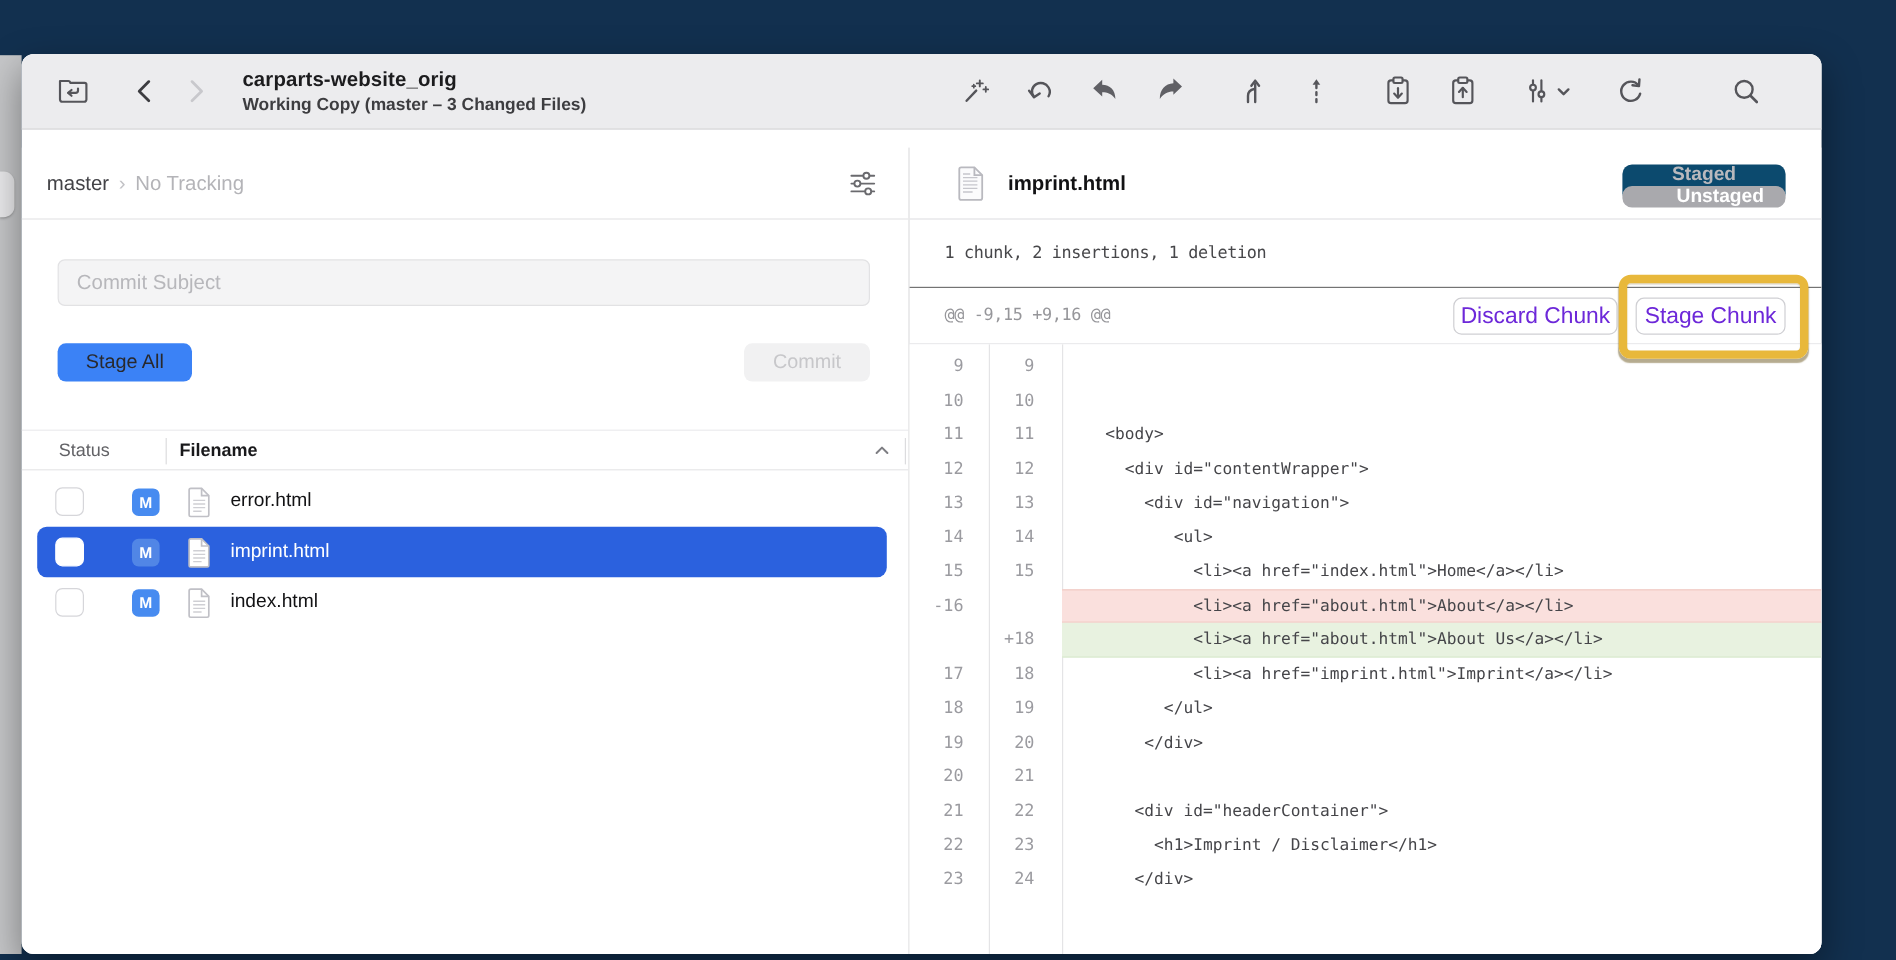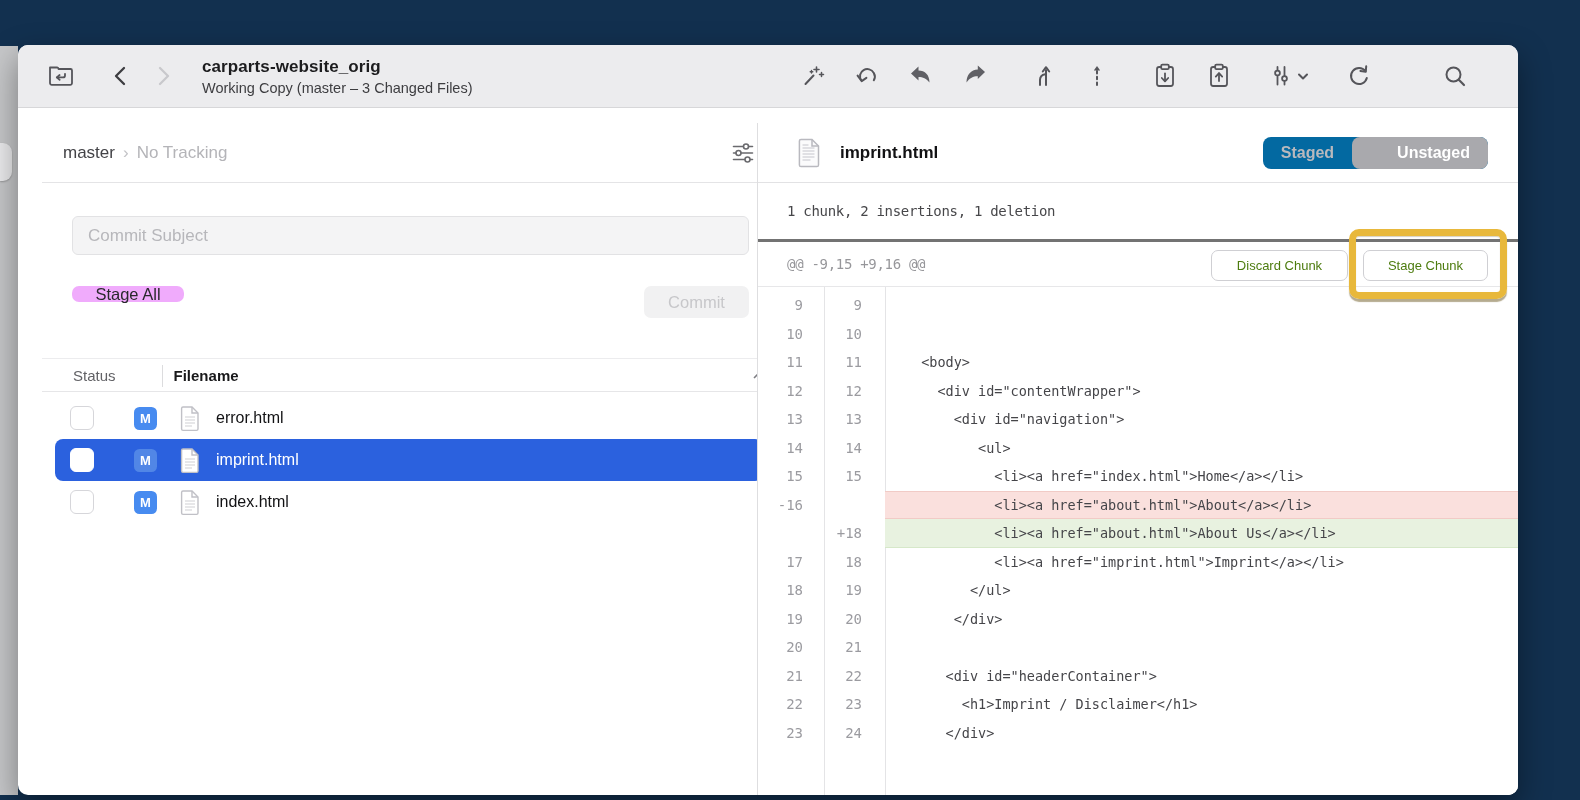--- a/index.html
+++ b/index.html
@@ -18,44 +18,44 @@
 
   
   .toolbar { position:absolute; left:0; top:0; right:0; height:63px; background:#ececee;
              border-bottom:1px solid #d7d7d9; display:flex; align-items:center; }
   .tbtn { width:34px; height:30px; display:flex; align-items:center; justify-content:center; flex:0 0 auto; }
   .repo-btn { margin-left:26px; }
   .nav-back { margin-left:26px; }
   .nav-fwd  { margin-left:8px; }
   .title-block { margin-left:22px; min-width:0; }
   .title-main { font-size:17px; font-weight:700; color:#1c1c1e; letter-spacing:.1px; }
-  .title-sub  { font-size:14.5px; color:#3d3d40; margin-top:3px; }
+  .title-sub  { font-size:14.5px; color:#3d3d40; margin-top:3px;font-weight:bold; }
   .tb-right { margin-left:auto; display:flex; align-items:center; gap:16px; margin-right:44px; }
   .tb-right .tbtn { width:38px; }
   .flow-group { display:flex; align-items:center; gap:2px; }
   .tb-gap-l { margin-left:14px; }
   .tb-search { margin-left:42px; }
 
   
-  .left-panel { position:absolute; left:0; top:78px; width:739px; bottom:0; background:#fff;margin-left:24px; }
+  .left-panel { position:absolute; left:0; top:78px; width:739px; bottom:0; background:#fff; }
   .right-panel { position:absolute; left:739px; top:78px; right:0; bottom:0; background:#fff;
                  border-left:1px solid #dedee0; }
 
   
   .branch-row { height:60px; border-bottom:1px solid #e4e4e6; display:flex; align-items:center; padding:0 24px 0 21px; }
   .branch-name { font-size:17px; color:#434347; }
   .branch-sep { font-size:17px; color:#c2c2c6; margin:0 8px; }
   .branch-track { font-size:17px; color:#b4b4b8; }
   .filter-btn { margin-left:auto; width:28px; height:28px; display:flex; align-items:center; justify-content:center; }
 
   .commit-input { position:absolute; left:30px; top:93px; width:677px; height:39px; background:#f4f4f5;
                   border:1px solid #e2e2e4; border-radius:6px; font-size:17px; color:#b7b7bb;
                   display:flex; align-items:center; padding:0 15px; }
   .btn { border-radius:7px; font-size:16.5px; display:flex; align-items:center; justify-content:center; }
-  .stage-all-btn { position:absolute; left:30px; top:163px; width:112px; height:16px; background:#f0abfc; color:#29292c; }
+  .stage-all-btn { position:absolute; left:30px; top:163px; width:112px; height:32px; background:#3b82f6; color:#29292c; }
   .commit-btn { position:absolute; right:32px; top:163px; width:105px; height:32px; background:#f1f1f2; color:#c7c7ca; }
 
   .list-header { position:absolute; left:0; right:0; top:235px; height:34px; border-top:1px solid #ececee;
                  border-bottom:1px solid #e6e6e8; display:flex; align-items:center; }
   .col-status { font-size:15px; color:#626266; margin-left:31px; }
   .col-div { width:1px; height:22px; background:#dcdcde; position:absolute; left:120px; top:6px; }
   .col-filename { font-size:15px; font-weight:700; color:#19191b; margin-left:58px; }
   .sort-chevron { margin-left:auto; margin-right:14px; }
   .hdr-right-div { width:1px; height:22px; background:#dcdcde; position:absolute; right:2px; top:6px; }
 
@@ -67,34 +67,34 @@
   .badge { width:23px; height:23px; border-radius:5.5px; background:#478bf0; color:#fff; font-size:13px; font-weight:700;
            display:flex; align-items:center; justify-content:center; margin-left:40px; flex:0 0 auto; }
   .frow.selected .badge { background:#5186e6; }
   .frow .file-doc { margin-left:22px; flex:0 0 auto; display:flex; }
   .fname { font-size:16px; color:#121214; margin-left:15px; }
   .frow.selected .fname { color:#fff; }
 
   
   .file-header { height:60px; border-bottom:1px solid #e2e2e4; display:flex; align-items:center; padding:0 30px 0 38px; }
   .fh-name { font-size:17px; font-weight:700; color:#121214; margin-left:18px; }
-  .segmented { margin-left:auto; background:#0369a1; border-radius:8px; height:32px; display:flex; align-items:center; padding:0; }
+  .segmented { margin-left:auto; background:#0c4a6e; border-radius:8px; height:32px; display:flex; align-items:center; padding:0;flex-direction:column; }
   .seg { height:32px; border-radius:8px; display:flex; align-items:center; justify-content:center; padding:0 18px;
          font-size:16px; font-weight:700; color:#b9b9bd; }
   .seg.active { background:#a9a9ad; color:#fff;padding-left:45px; }
 
   .summary-row { height:56px; display:flex; align-items:center; padding-left:29px; }
   .mono { font-family:"DejaVu Sans Mono", monospace; }
   .summary-text { font-size:14px; color:#47474a; letter-spacing:-0.3px; }
 
-  .chunk-bar { position:relative; height:48px; border-top:3px solid #737373; border-bottom:1px solid #e7e7e9;
+  .chunk-bar { position:relative; height:48px; border-top:1px solid #737373; border-bottom:1px solid #e7e7e9;
                display:flex; align-items:center; padding-left:29px; }
   .chunk-head { font-size:14px; color:#96969a; letter-spacing:-0.3px; }
   .chunk-btn { position:absolute; top:8px; height:31px; background:#fff; border:1px solid #cfcfd3; border-radius:7px;
-               font-size:13px; color:#4d7c0f; display:flex; align-items:center; justify-content:center;
+               font-size:19px; color:#6d28d9; display:flex; align-items:center; justify-content:center;
                font-family:"Liberation Sans", sans-serif; }
   .discard-chunk { right:170px; width:137px; }
   .stage-chunk { right:30px; width:125px; }
 
   .highlight-box { position:absolute; left:591px; top:106px; width:158px; height:70px; border:7px solid #e8b83b;
                    border-radius:10px; box-shadow:0 3px 1px rgba(92,69,6,.45), inset 0 1px 1px rgba(92,69,6,.25);
                    pointer-events:none; z-index:5; }
 
   .diff { position:absolute; left:0; right:0; top:164px; bottom:0; background:
             linear-gradient(#e4e4e6,#e4e4e6) 66px 0 / 1px 100% no-repeat,

